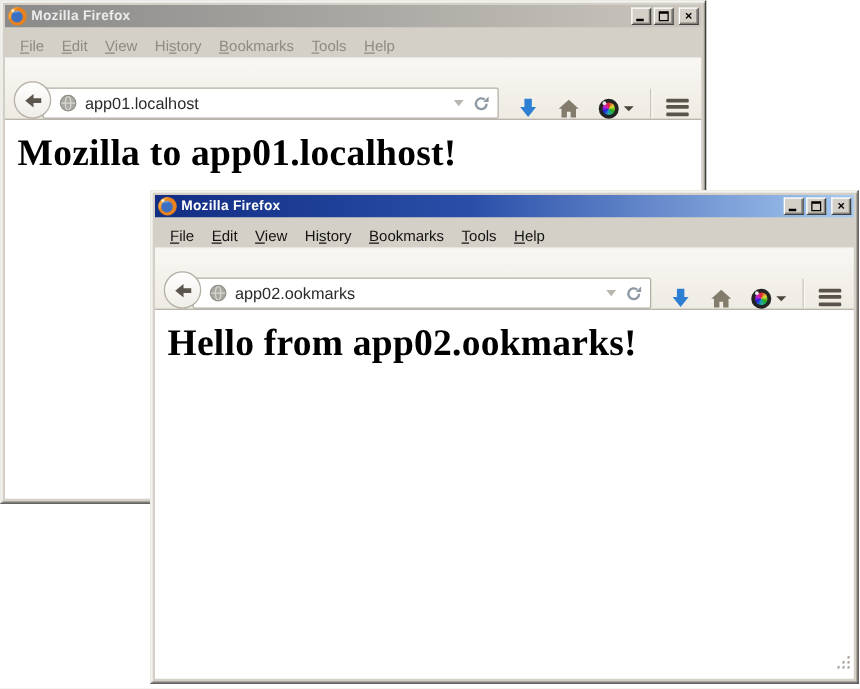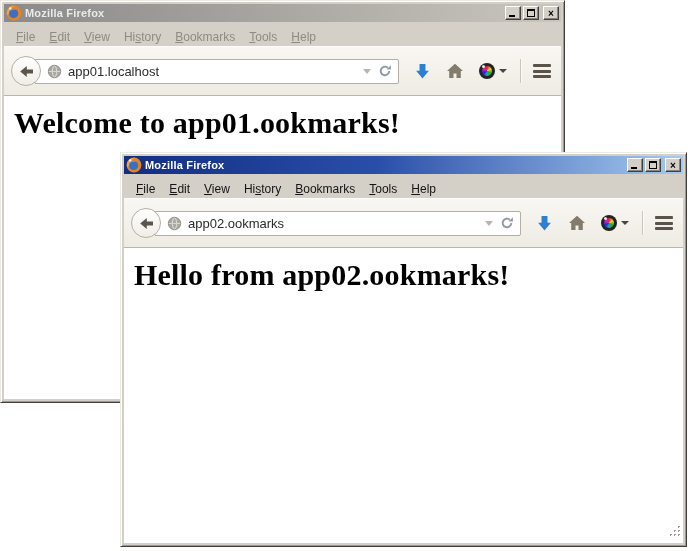--- a/index.html
+++ b/index.html
@@ -37,21 +37,21 @@
   .glyph-max{position:absolute;left:3px;top:2px;width:8px;height:8px;border:1px solid #000;border-top-width:2px;box-sizing:border-box;}
 
   
   .menubar{flex:none;display:flex;align-items:flex-end;height:24px;padding:0 0 0 5px;font-size:12px;color:#141414;background:#d4d0c8;}
   .menu-item{padding:2px 7px;cursor:pointer;white-space:nowrap;}
   .menu-key{text-decoration:underline;}
   .inactive-win .menubar{color:#8f8b82;}
 
   
   .toolbar{
-    flex:none;height:50px;display:flex;align-items:center;box-sizing:border-box;
+    flex:none;height:50px;display:flex;align-items:flex-end;box-sizing:border-box;
     background:linear-gradient(#f9f7f3,#eeebe3);
     border-top:1px solid #fdfcfa;border-bottom:1px solid #b9b5ac;
     padding:0 8px 0 7px;
   }
   .back-btn{
     flex:none;width:30px;height:30px;border-radius:50%;box-sizing:border-box;
     border:1px solid #b3afa5;background:linear-gradient(#ffffff,#efede6);
     display:flex;align-items:center;justify-content:center;z-index:2;cursor:pointer;
   }
   .urlbar{
@@ -156,21 +156,21 @@
     </span>
     <span class="tb-sep"></span>
     <span class="burger">
         <span></span>
         <span></span>
         <span></span>
       </span>
   </div>
 
   <div class="content">
-    <h1 class="page-heading">Welcome to app01.ookmarks!</h1>
+    <h1 class="page-heading">Mozilla to app01.localhost!</h1>
   </div>
 </div>
 
 <div class="window" id="win2">
   <div class="titlebar active">
     <span style="display:flex;">
       <svg width="16" height="16" viewBox="0 0 16 16">
         <circle cx="8" cy="8" r="7.4" fill="#e8821e"></circle>
         <path d="M1.2 10.5 A7.4 7.4 0 0 1 9 .8 C6 2 5.5 4 5.8 5.5 Z" fill="#f6a43b"></path>
         <circle cx="7.6" cy="8.4" r="4.6" fill="#3b6fc4"></circle>

